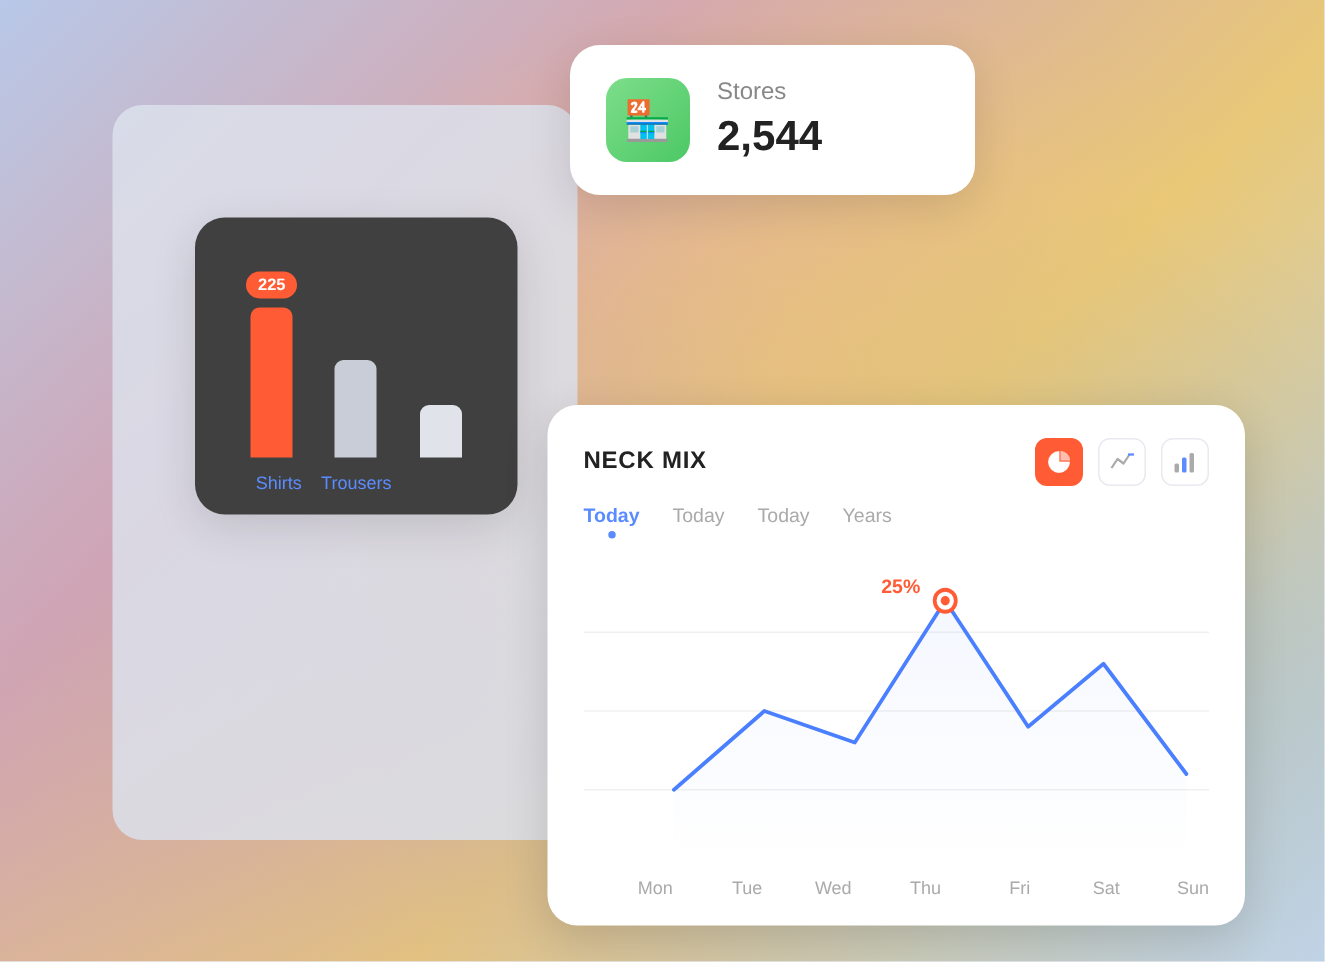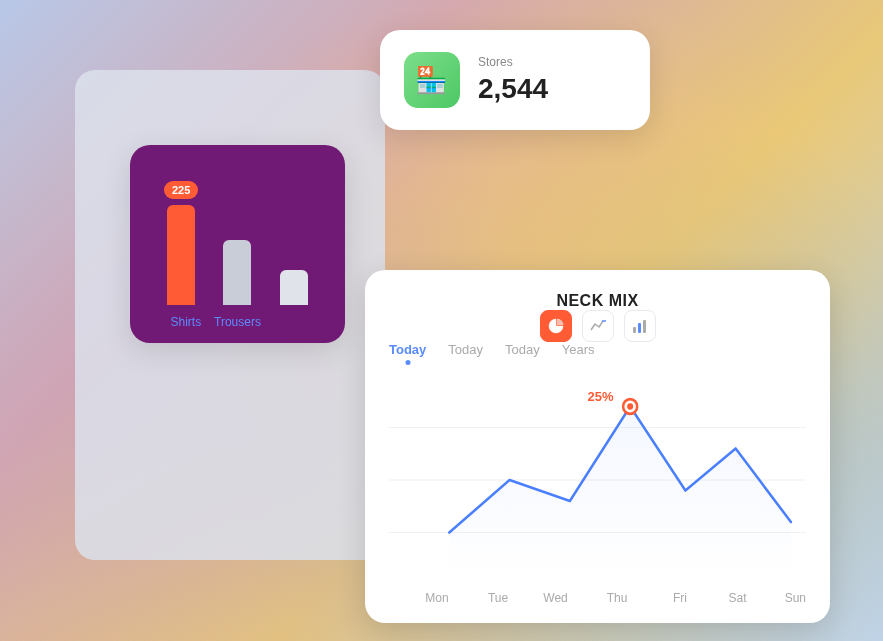--- a/index.html
+++ b/index.html
@@ -66,37 +66,37 @@
       border-radius: 14px;
       display: flex;
       align-items: center;
       justify-content: center;
       font-size: 26px;
       flex-shrink: 0;
     }
 
     .stores-info {}
     .stores-label {
-      font-size: 12px;
+      font-size: 16px;
       color: #888;
       margin-bottom: 4px;
     }
     .stores-value {
       font-size: 28px;
       font-weight: 700;
       color: #222;
     }
 
     
     .bar-card {
       position: absolute;
       top: 145px;
       left: 130px;
       width: 215px;
-      background: #701a75;
+      background: #404040;
       border-radius: 20px;
       padding: 20px 20px 14px;
       box-shadow: 0 8px 30px rgba(0,0,0,0.12);
       z-index: 10;
     }
 
     .bar-chart-area {
       display: flex;
       align-items: flex-end;
       gap: 14px;
@@ -168,22 +168,21 @@
       border-radius: 20px;
       padding: 22px 24px 18px;
       box-shadow: 0 8px 30px rgba(0,0,0,0.14);
       z-index: 10;
     }
 
     .line-card-header {
       display: flex;
       align-items: center;
       justify-content: space-between;
-      margin-bottom: 0;
-      flex-direction: column;
+      margin-bottom: 12px;
     }
 
     .neck-mix-title {
       font-size: 16px;
       font-weight: 700;
       color: #222;
       letter-spacing: 0.5px;
     }
 
     .chart-icons {

